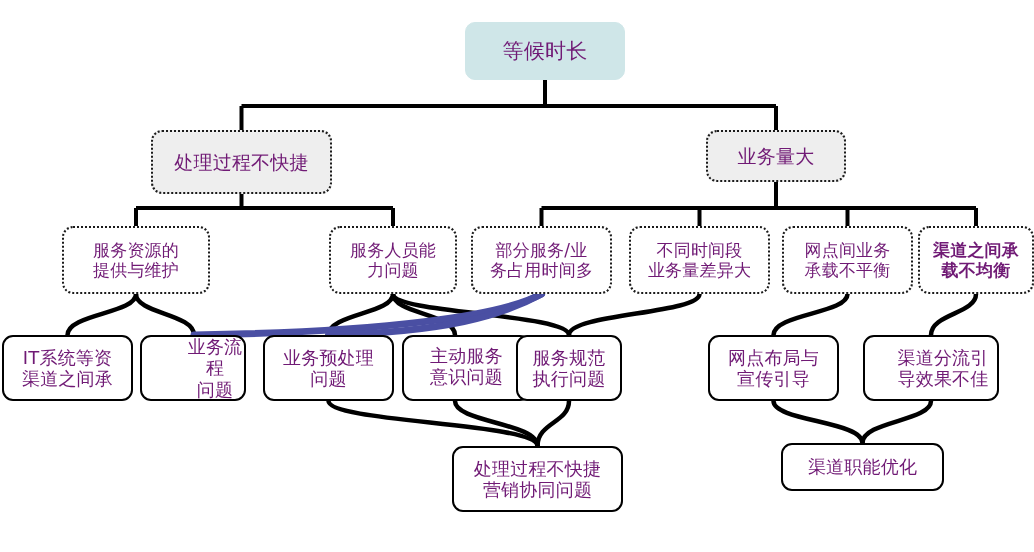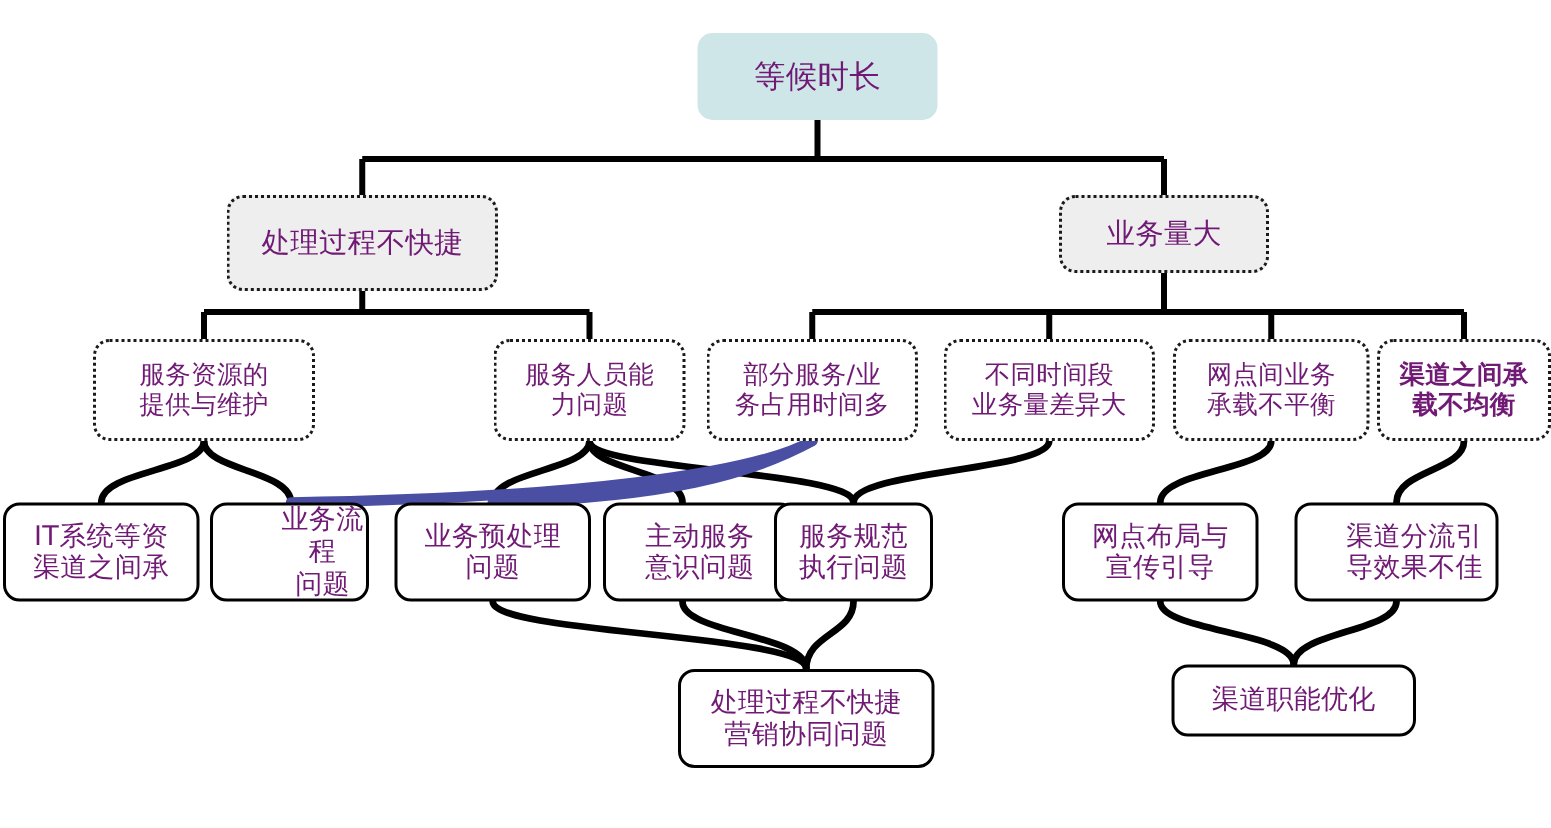--- a/index.html
+++ b/index.html
@@ -117,21 +117,21 @@
       <div class="node lvl3" style="left: 782px; top: 226px; width: 131px; height: 68px;">网点间业务
 承载不平衡</div>
       <div class="node lvl3" style="left: 918px; top: 226px; width: 116px; height: 68px; font-weight: bold;">渠道之间承
 载不均衡</div>
       <div class="node leaf" style="left: 2px; top: 335px; width: 131px; height: 66px;">IT系统等资
 渠道之间承</div>
       <div class="node leaf" style="left: 140px; top: 335px; width: 106px; height: 66px; padding-left: 44px;">业务流程
 问题</div>
       <div class="node leaf" style="left: 263px; top: 335px; width: 131px; height: 66px;">业务预处理
 问题</div>
-      <div class="node leaf" style="left: 402px; top: 335px; width: 129px; height: 66px;">主动服务
+      <div class="node leaf" style="left: 402px; top: 335px; width: 129px; height: 66px; font-family: Liberation Mono, monospace;">主动服务
 意识问题</div>
       <div class="node leaf" style="left: 516px; top: 335px; width: 106px; height: 66px;">服务规范
 执行问题</div>
       <div class="node leaf" style="left: 708px; top: 335px; width: 131px; height: 66px;">网点布局与
 宣传引导</div>
       <div class="node leaf" style="left: 863px; top: 335px; width: 136px; height: 66px; padding-left: 24px;">渠道分流引
 导效果不佳</div>
       <div class="node leaf wide" style="left: 452px; top: 446px; width: 171px; height: 66px;">处理过程不快捷
 营销协同问题</div>
       <div class="node leaf wide" style="left: 781px; top: 443px; width: 163px; height: 48px;">渠道职能优化</div>

